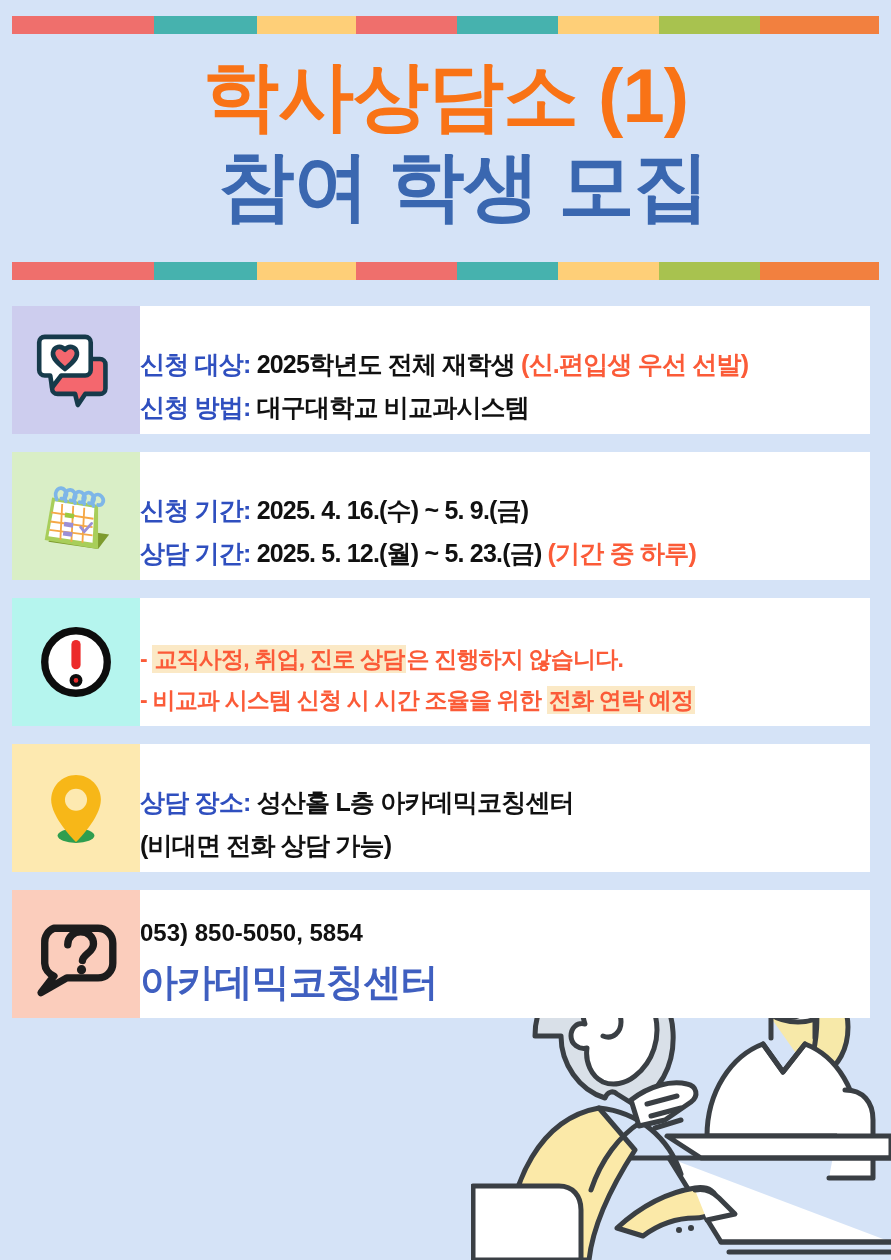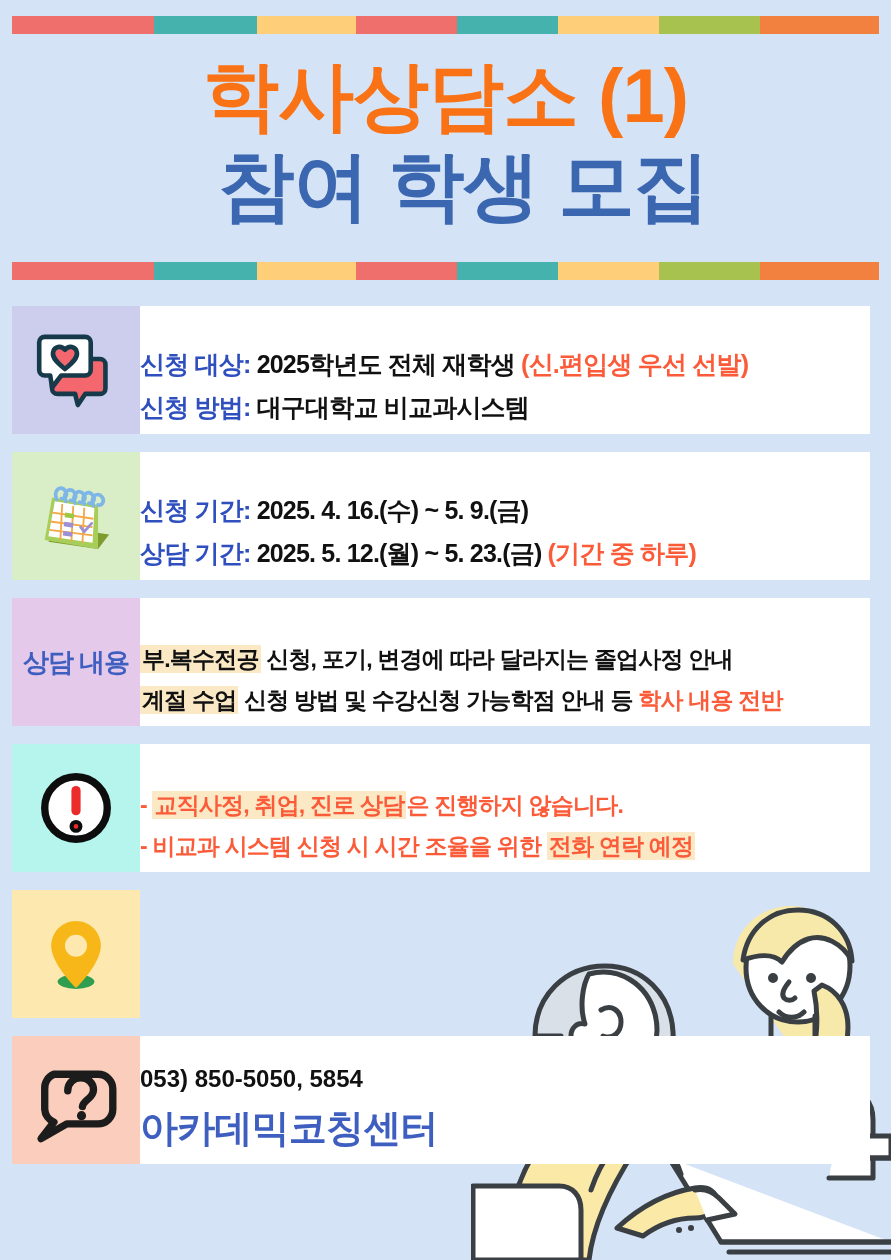--- a/index.html
+++ b/index.html
@@ -236,31 +236,20 @@
         <span class="k-black">2025. 4. 16.(수) ~ 5. 9.(금)</span>
       </div>
       <div class="line">
         <span class="k-blue">상담 기간:</span>
         <span class="k-black">2025. 5. 12.(월) ~ 5. 23.(금)</span>
         <span class="k-red">(기간 중 하루)</span>
       </div>
     </div>
   </div>
 
-  <div class="row">
-    <div class="icon-cell label-cell" style="background:#e4c9ea">상담 내용</div>
-    <div class="text-cell">
-      <div class="line small">
-        <span class="k-black hl">부.복수전공</span><span class="k-black"> 신청, 포기, 변경에 따라 달라지는 졸업사정 안내</span>
-      </div>
-      <div class="line small">
-        <span class="k-black hl">계절 수업</span><span class="k-black"> 신청 방법 및 수강신청 가능학점 안내 등 </span><span class="k-red">학사 내용 전반</span>
-      </div>
-    </div>
-  </div>
 
   <div class="row">
     <div class="icon-cell" style="background:#b5f5ee">
       <svg class="ico" viewBox="0 0 100 100">
         <circle cx="50" cy="50" r="34" fill="#ffffff" stroke="#0d0d0d" stroke-width="8"></circle>
         <rect x="45" y="26" width="10" height="32" rx="5" fill="#ec2b2b"></rect>
         <circle cx="50" cy="70" r="7" fill="#0d0d0d"></circle>
         <circle cx="50" cy="70" r="2.5" fill="#ec2b2b"></circle>
       </svg>
     </div>
@@ -277,20 +266,29 @@
   </div>
 
   <div class="row">
     <div class="icon-cell" style="background:#fde9b0">
       <svg class="ico" viewBox="0 0 100 100">
         <ellipse cx="50" cy="80" rx="20" ry="8" fill="#2f9e4f"></ellipse>
         <path d="M50 14 c-15 0 -27 12 -27 27 c0 20 27 46 27 46 c0 0 27 -26 27 -46 c0 -15 -12 -27 -27 -27z" fill="#f7b718"></path>
         <circle cx="50" cy="41" r="12" fill="#fde9b0"></circle>
       </svg>
     </div>
+    <div class="text-cell">
+      <div class="line">
+        <span class="k-blue">상담 장소:</span>
+        <span class="k-black">성산홀 L층 아카데믹코칭센터</span>
+      </div>
+      <div class="line">
+        <span class="k-black">(비대면 전화 상담 가능)</span>
+      </div>
+    </div>
   </div>
 
   <div class="row">
     <div class="icon-cell" style="background:#fbcdbc">
       <svg class="ico" viewBox="0 0 100 100">
         <path d="M26 22 h48 a16 16 0 0 1 16 16 v22 a16 16 0 0 1 -16 16 h-34 l-28 16 l14 -18 a16 16 0 0 1 -10 -14 v-22 a16 16 0 0 1 10 -16z" fill="none" stroke="#1c1c1c" stroke-width="8" stroke-linejoin="round"></path>
         <path d="M41 40 c0 -9 7 -14 14 -14 c8 0 14 5 14 13 c0 9 -11 11 -12 18" fill="none" stroke="#1c1c1c" stroke-width="8" stroke-linecap="round"></path>
         <circle cx="56" cy="67" r="5" fill="#1c1c1c"></circle>
       </svg>
     </div>

